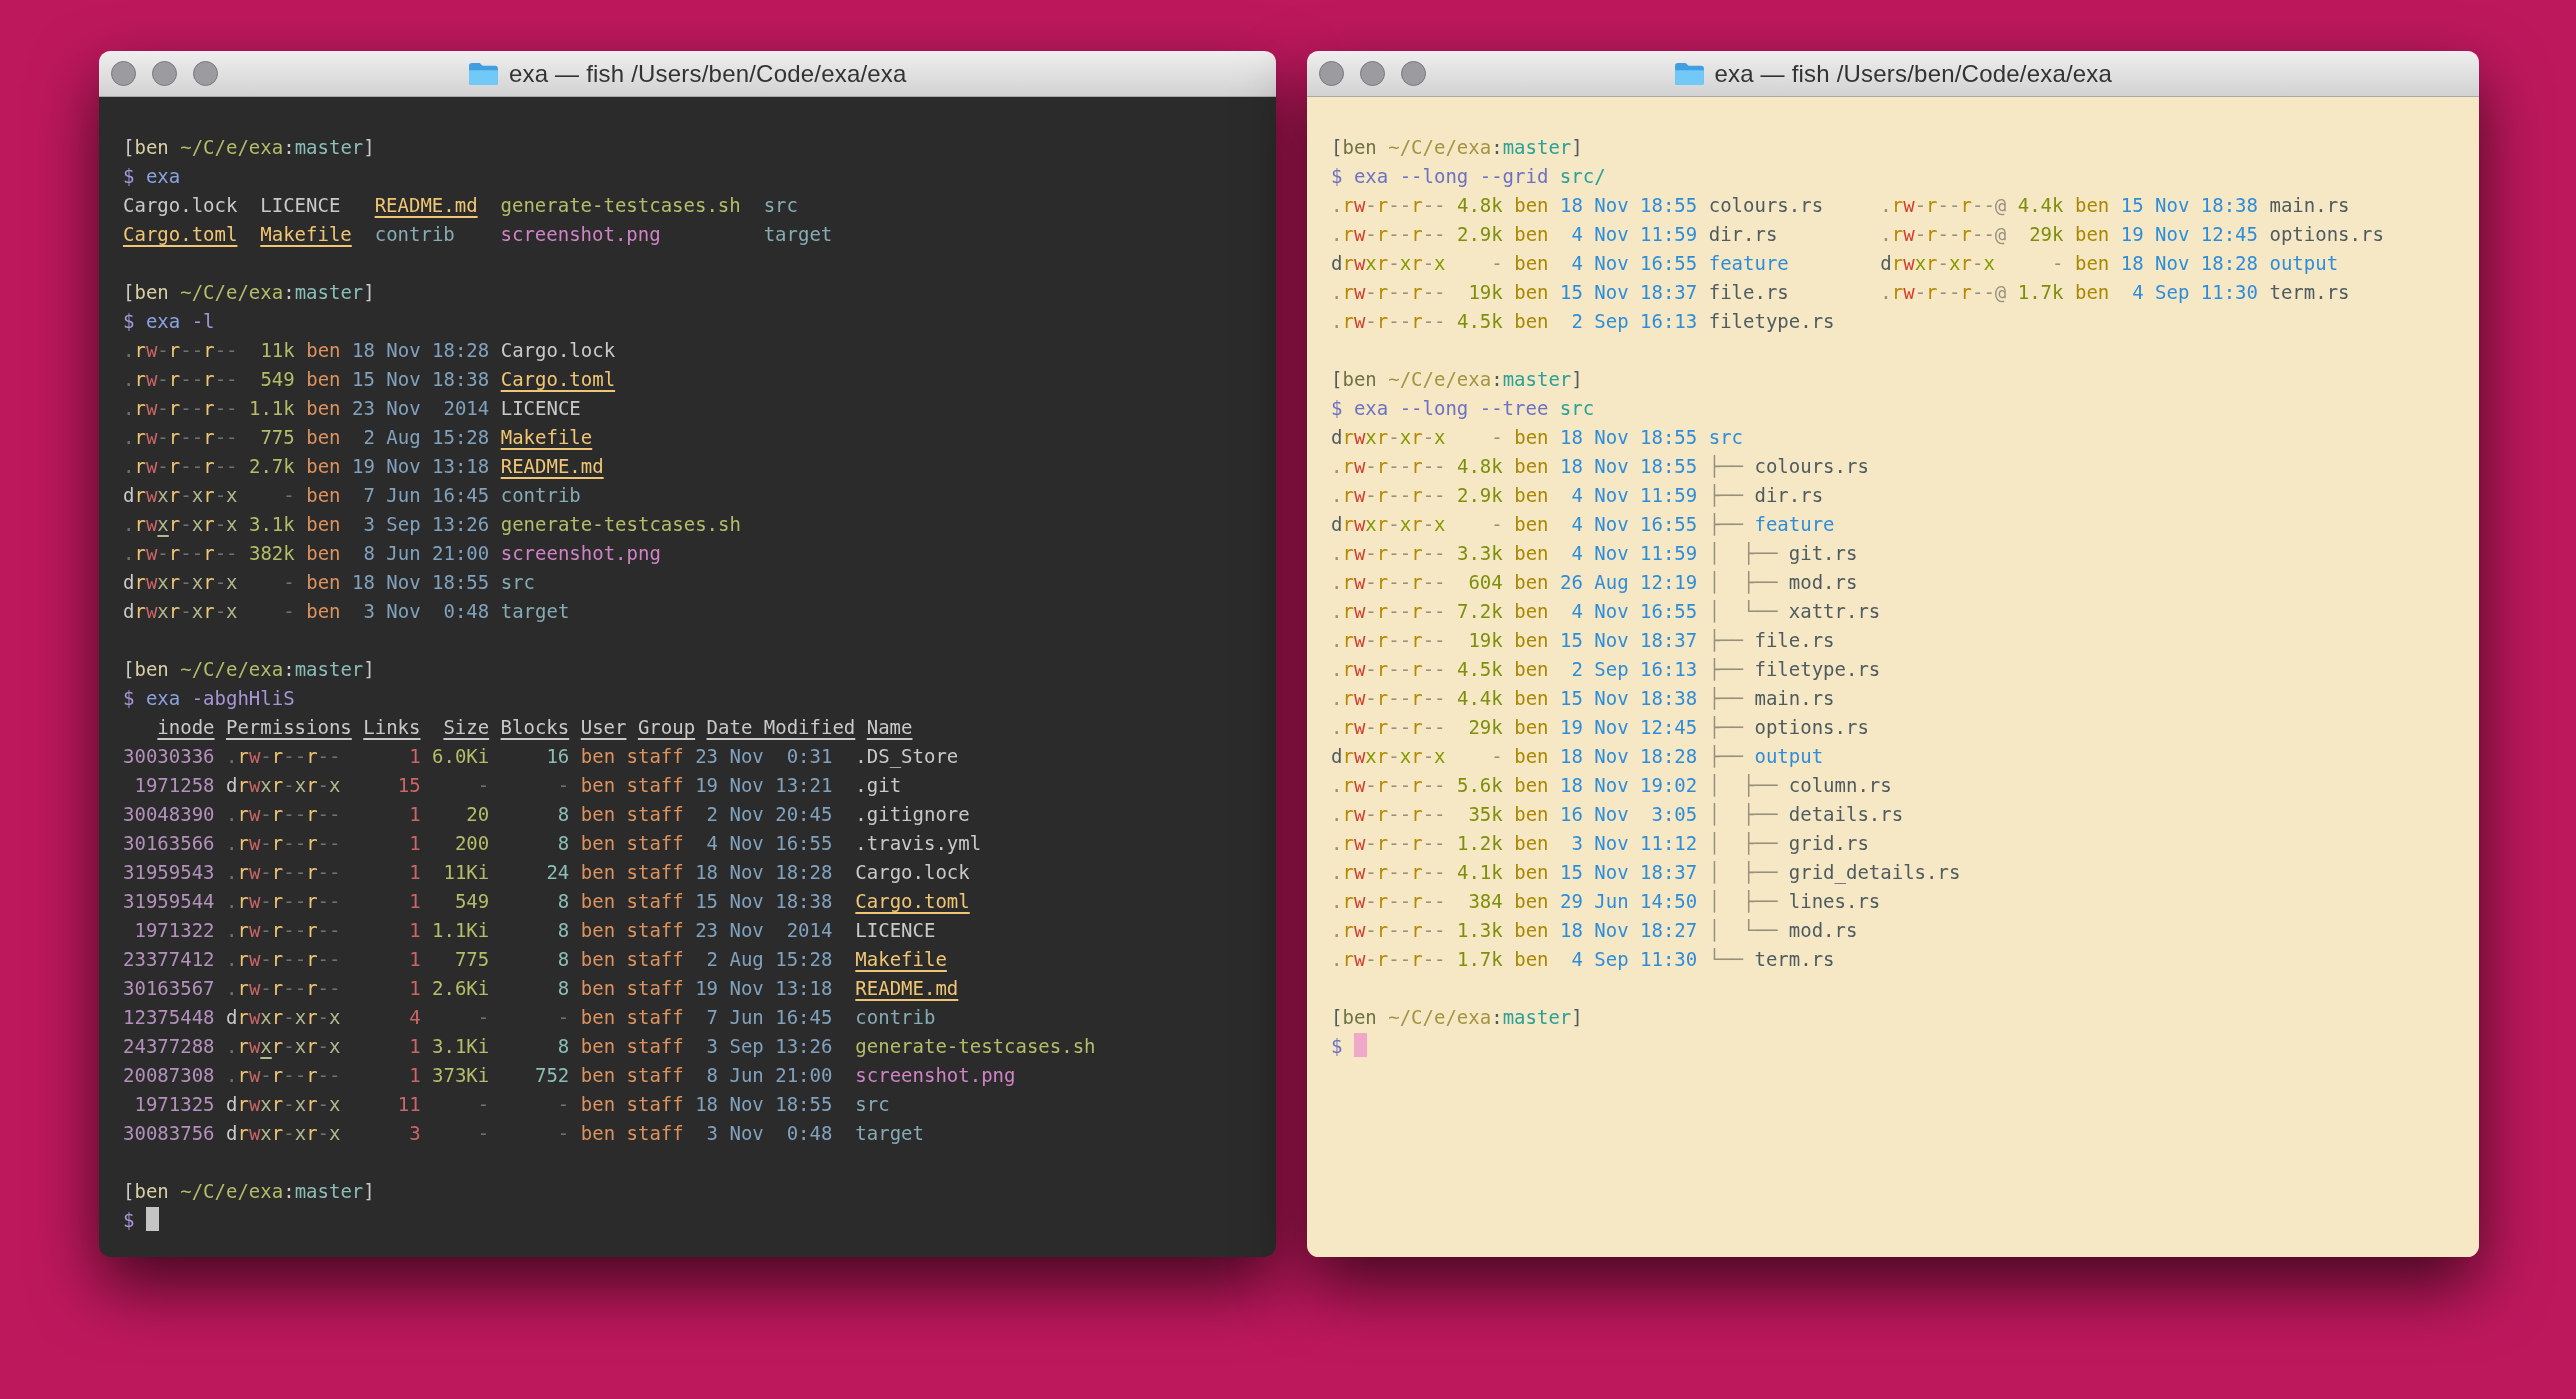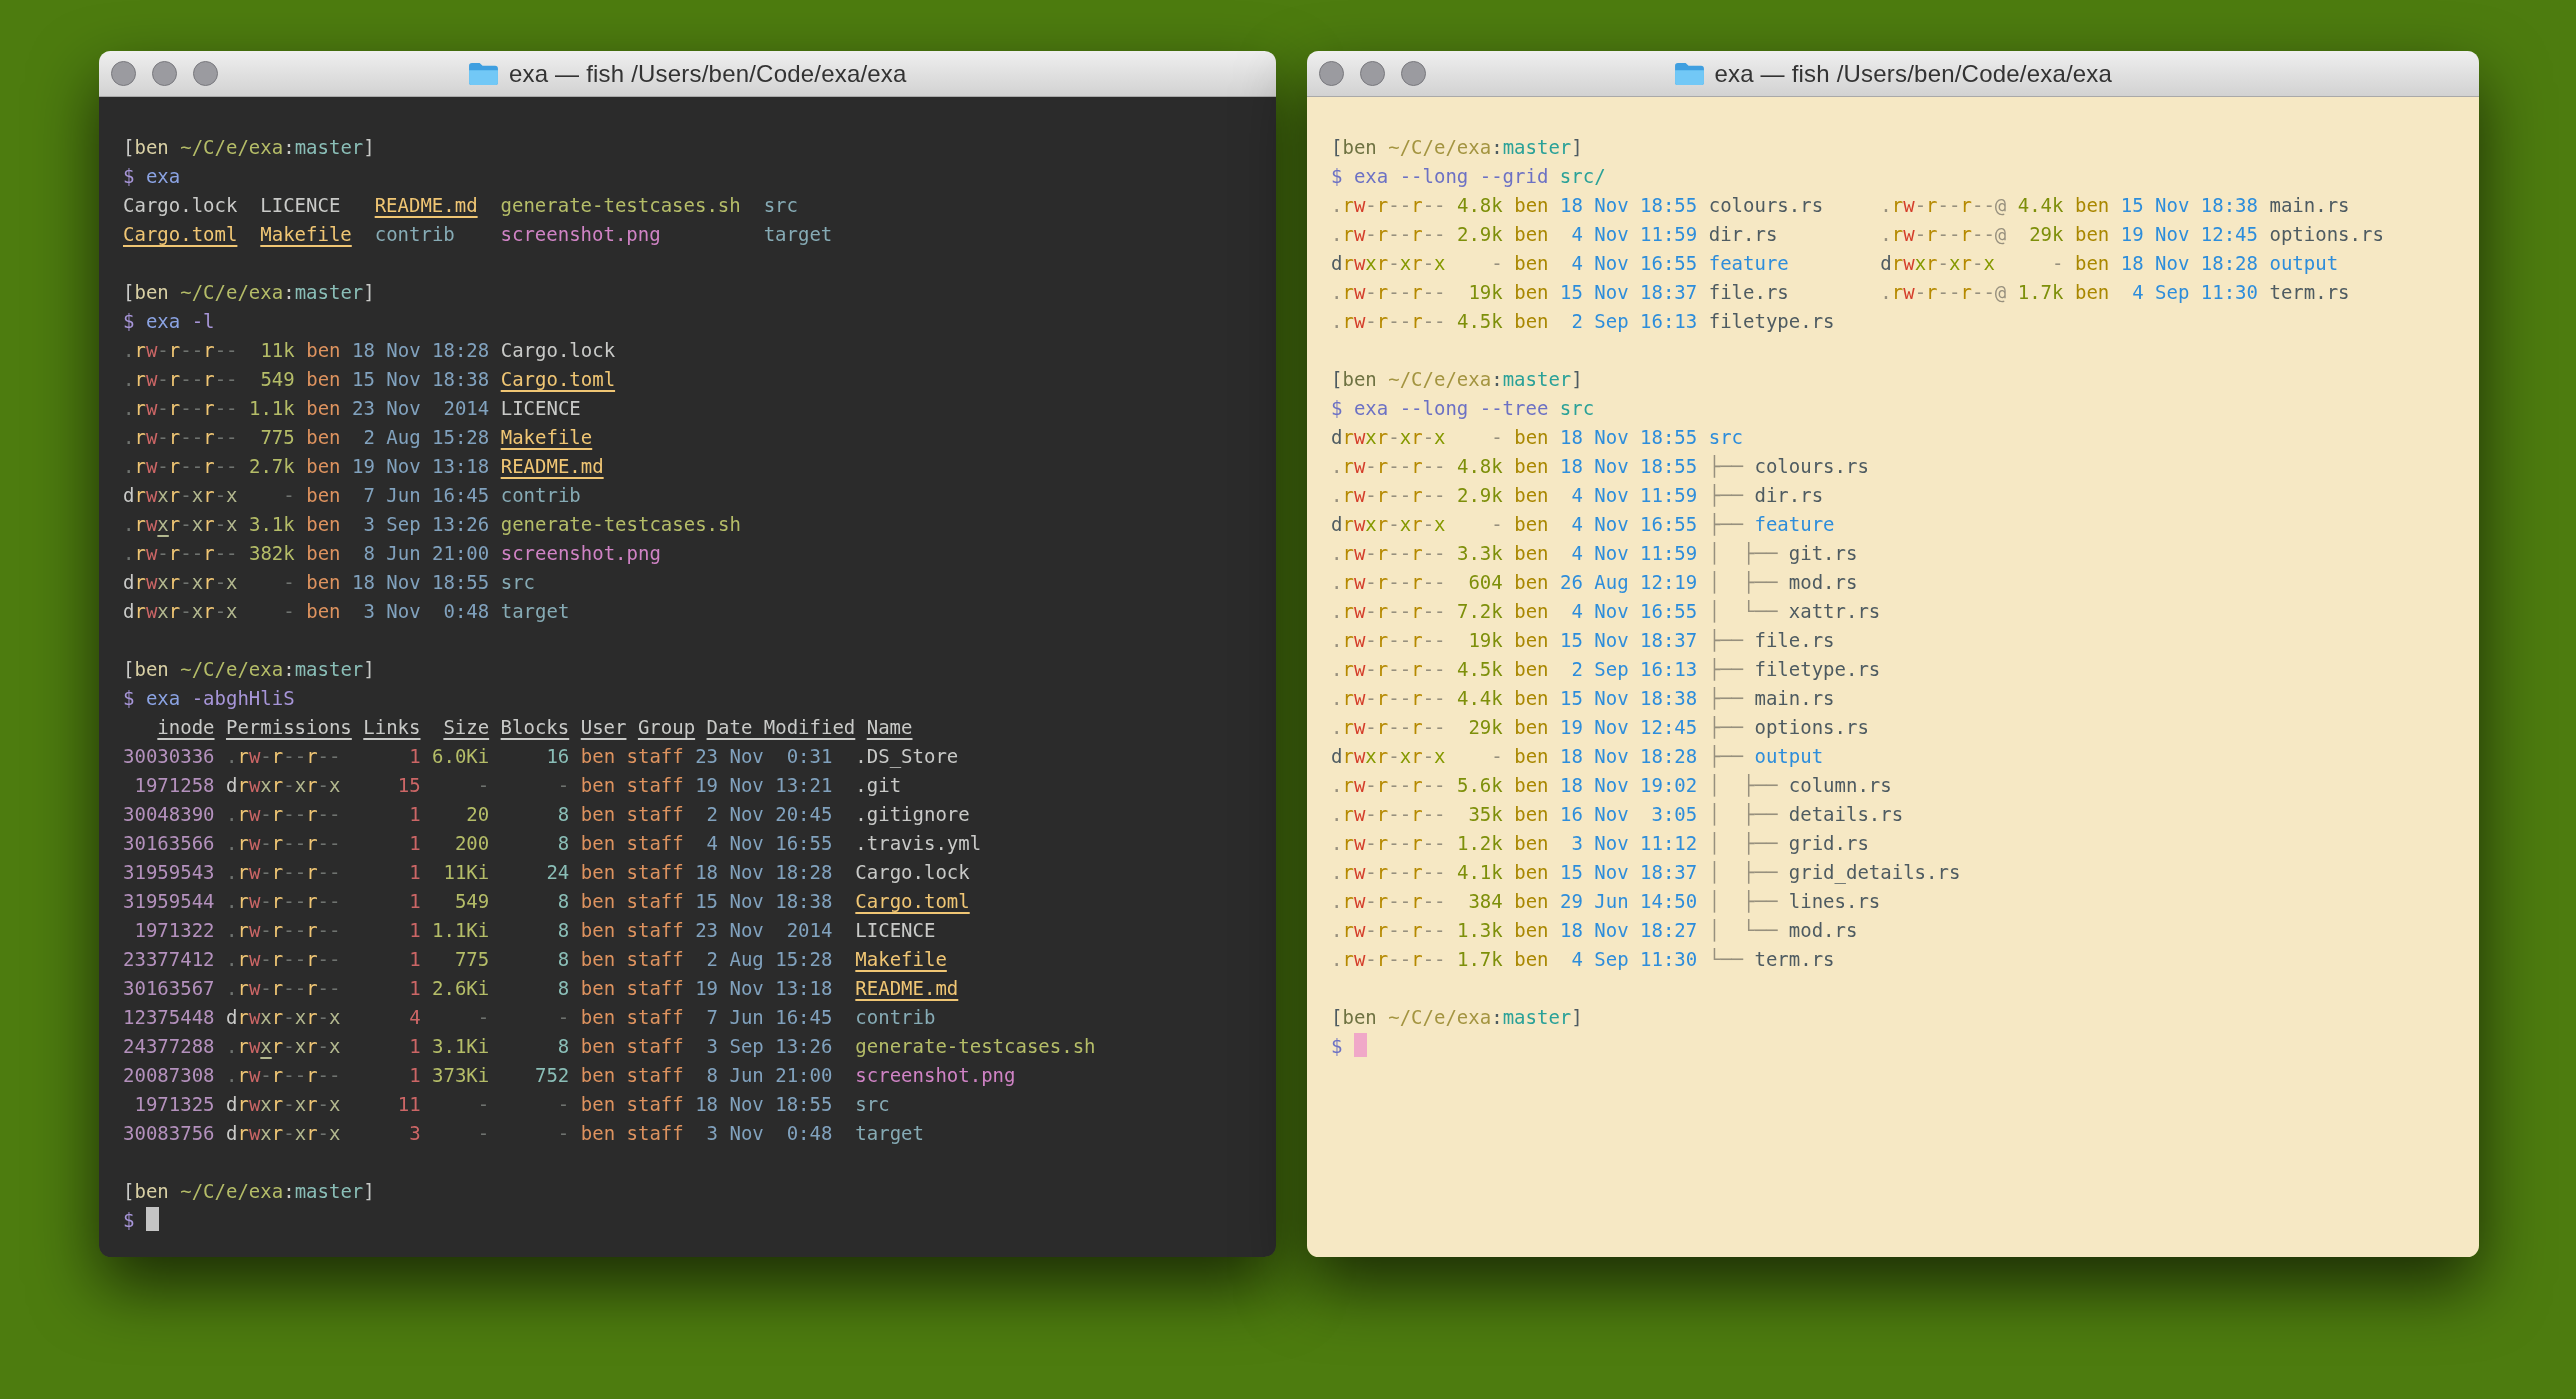--- a/index.html
+++ b/index.html
@@ -1,18 +1,18 @@
 <!DOCTYPE html>
 <html><head>
 <meta charset="utf-8">
 <style>
   html,body{margin:0;padding:0;background:#000;}
   body{width:2576px;height:1400px;position:relative;overflow:hidden;
        font-family:"Liberation Sans",sans-serif;}
-  .desktop{position:absolute;inset:0;background:#4d7c0f;text-decoration:underline;}
+  .desktop{position:absolute;inset:0;background:#be185d;text-decoration:underline;}
 
   .window{position:absolute;border-radius:11.5px;overflow:hidden;
           box-shadow:0 29px 67px rgba(0,0,0,.65);}
   #win-left{left:99px;top:51px;width:1177px;height:1206px;}
   #win-right{left:1307px;top:51px;width:1172px;height:1206px;}
 
   .titlebar{height:45px;background:linear-gradient(#efefef,#d2d2d2);
             border-bottom:1px solid #a9a9a9;position:relative;
             display:flex;align-items:center;justify-content:center;}
   .traffic{position:absolute;left:11.5px;top:0;height:45px;display:flex;align-items:center;gap:16.3px;}

